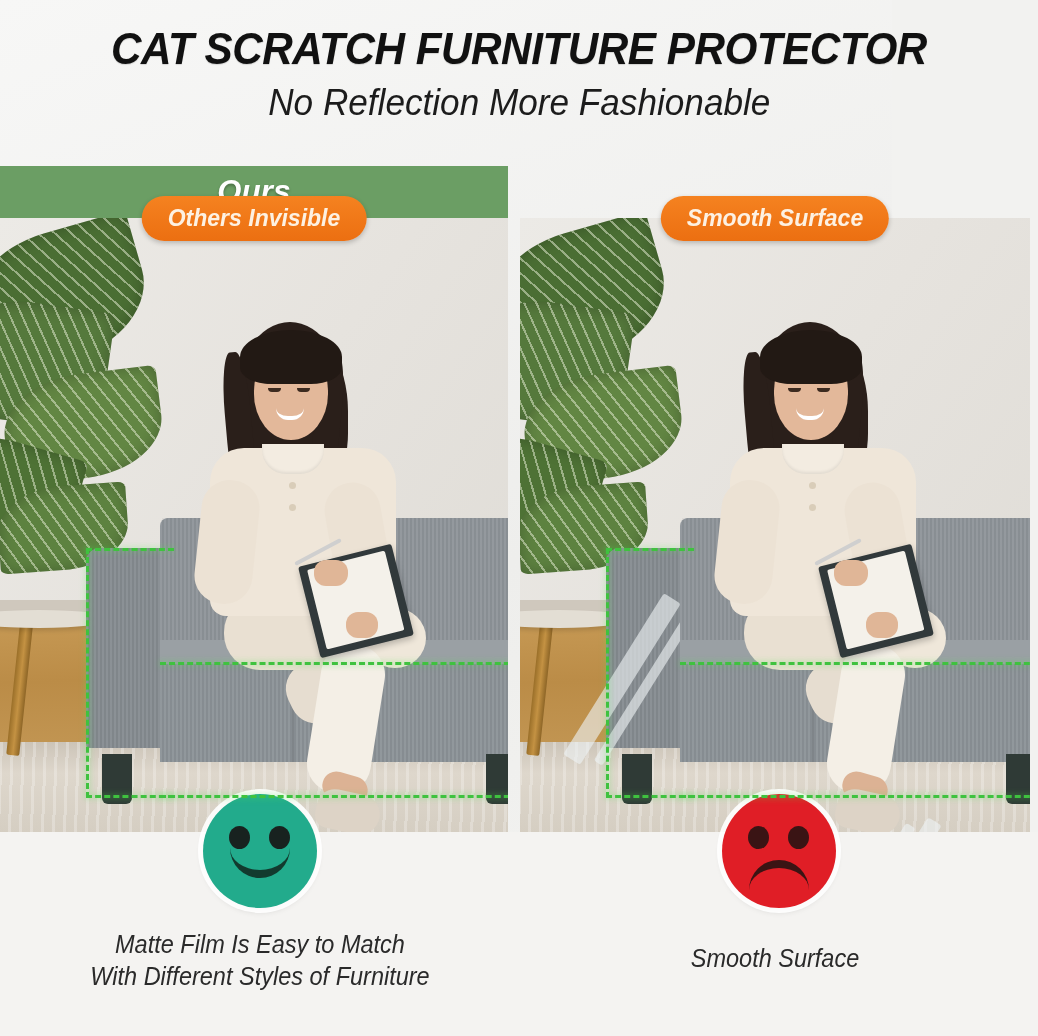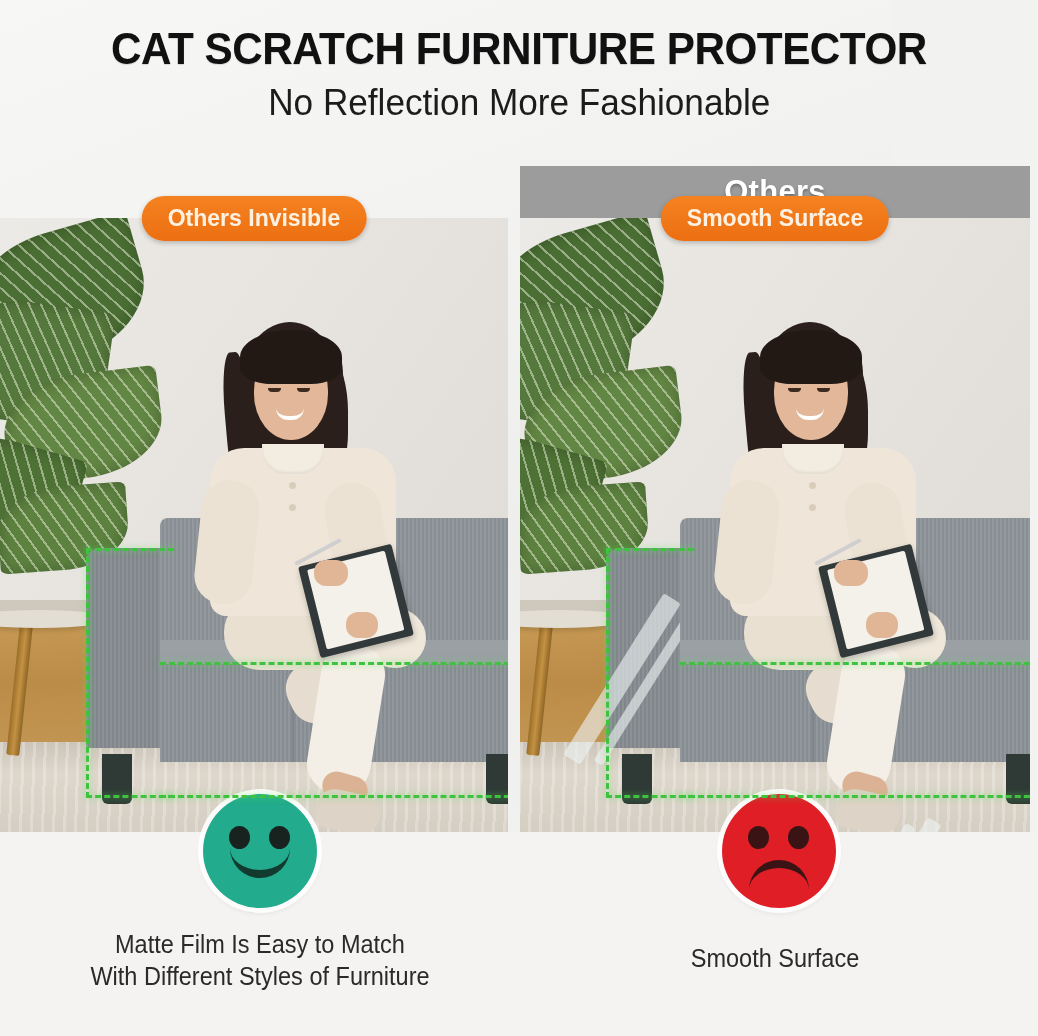--- a/index.html
+++ b/index.html
@@ -3,21 +3,21 @@
 <meta charset="utf-8">
 <style>
   * { margin:0; padding:0; box-sizing:border-box; }
   html, body {
     width:1038px; height:1036px;
     font-family:"Liberation Sans", sans-serif;
     background:#f2f2f0;
     overflow:hidden;
   }
   .page { position:relative; width:892px; height:1036px;
-          background:linear-gradient(160deg,#f7f7f6 0%,#eeeeec 55%,#f4f4f2 100%); }
+          background:linear-gradient(160deg,#f7f7f6 0%,#eeeeec 55%,#f4f4f2 100%);font-style:italic; }
 
   
   .header { position:absolute; top:0; left:0; width:1038px; height:160px;
             display:flex; flex-direction:column; align-items:center; justify-content:flex-start;
             padding-top:24px; }
   .title { font-size:44px; font-weight:700; letter-spacing:-0.5px;
            color:#111; font-stretch:condensed; transform:scaleX(0.96);
            text-shadow:0 1px 1px rgba(0,0,0,.14); white-space:nowrap; }
   .subtitle { font-size:37px; font-weight:400; color:#1c1c1c; margin-top:8px;
               transform:scaleX(0.95); white-space:nowrap; }
@@ -188,20 +188,23 @@
 <div class="page">
 
   <div class="header">
     <div class="title">CAT SCRATCH FURNITURE PROTECTOR</div>
     <div class="subtitle">No Reflection More Fashionable</div>
   </div>
 
   <div class="compare">
 
     <div class="panel left">
+      <div class="bar green">
+        <span class="bar-label">Ours</span>
+      </div>
       <div class="scene">
         <div class="wall"></div>
         <div class="baseboard"></div>
         <div class="floor"></div>
         <div class="rug"></div>
 
         <div class="plant">
           <div class="leaf l1"></div>
             <div class="leaf l2"></div>
             <div class="leaf l3"></div>
@@ -260,23 +263,20 @@
             <div class="hand-r"></div>
         </div>
 
         <div class="dash dash-arm"></div>
         <div class="dash dash-base"></div>
       </div>
       <div class="badge">Others Invisible</div>
     </div>
 
     <div class="panel right">
-      <div class="bar grey">
-        <span class="bar-label">Others</span>
-      </div>
       <div class="scene">
         <div class="wall"></div>
         <div class="baseboard"></div>
         <div class="floor"></div>
         <div class="rug"></div>
 
         <div class="plant">
           <div class="leaf l1"></div>
             <div class="leaf l2"></div>
             <div class="leaf l3"></div>

